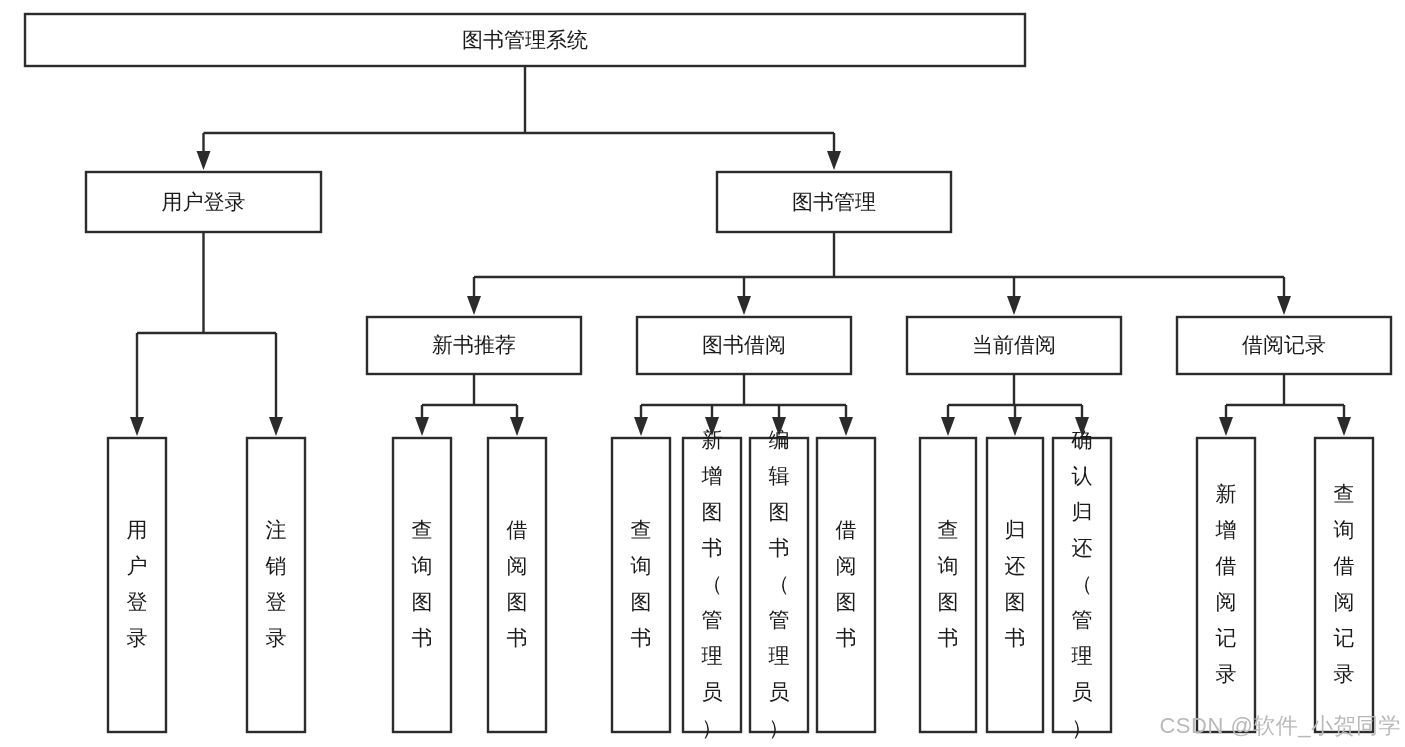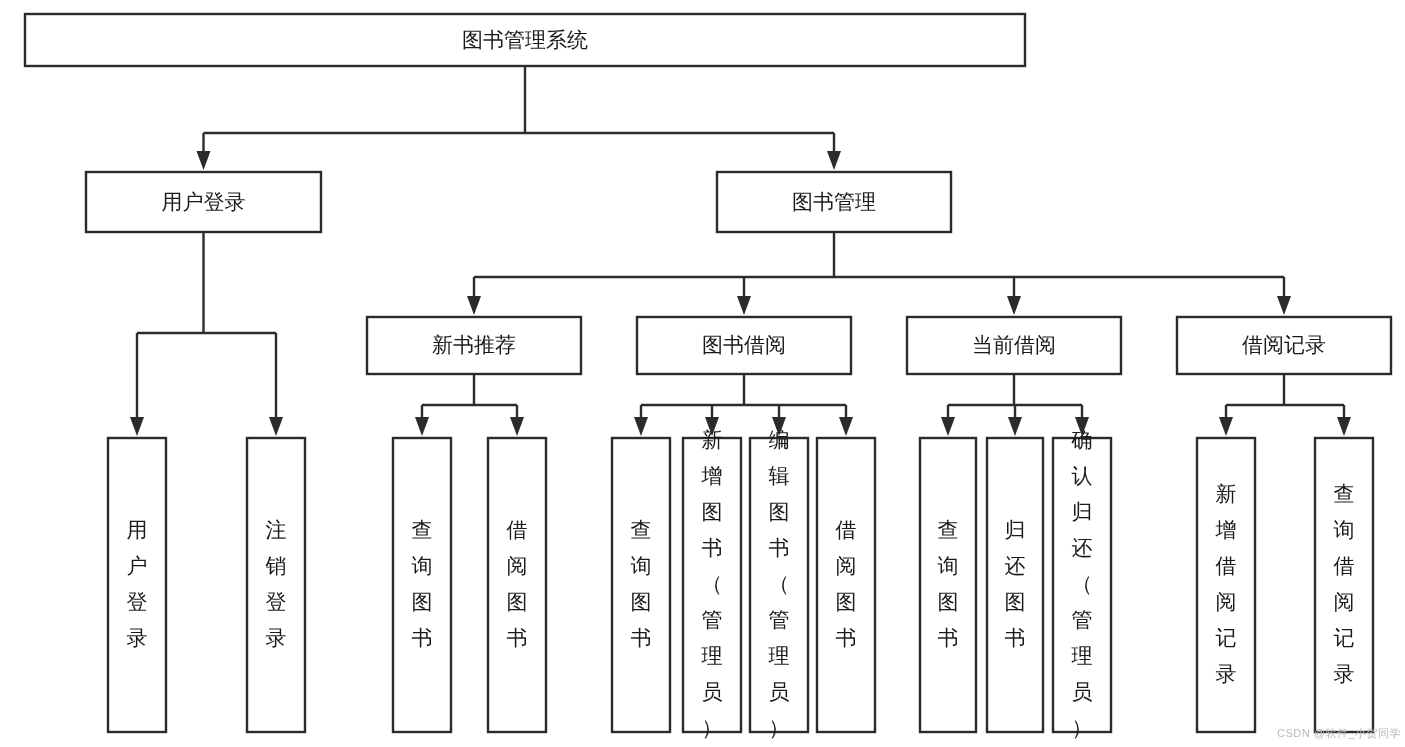--- a/index.html
+++ b/index.html
@@ -48,21 +48,21 @@
     font-family: "Liberation Sans", "DejaVu Sans", sans-serif;
     font-size: 21px;
     fill: #1a1a1a;
     text-anchor: middle;
   }
   .watermark {
     position: absolute;
     right: 8px;
     bottom: 6px;
     font-family: "Liberation Sans", "DejaVu Sans", sans-serif;
-    font-size: 11px;
+    font-size: 22px;
     color: #b9b9b9;
     letter-spacing: 0.5px;
     white-space: nowrap;
     pointer-events: none;
   }
 </style>
 </head>
 <body>
 
 <div id="chart-root">

